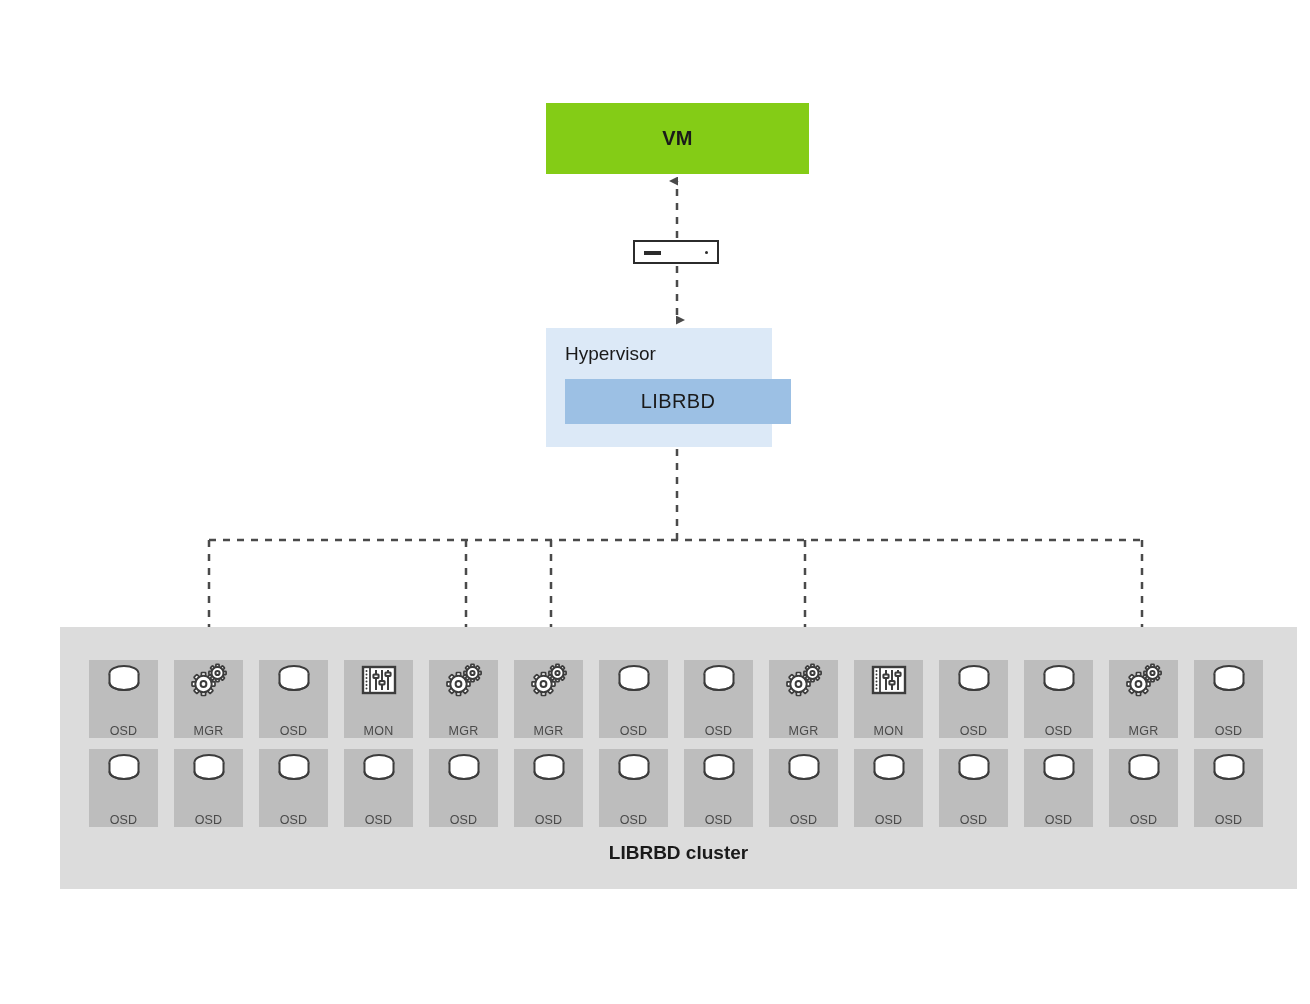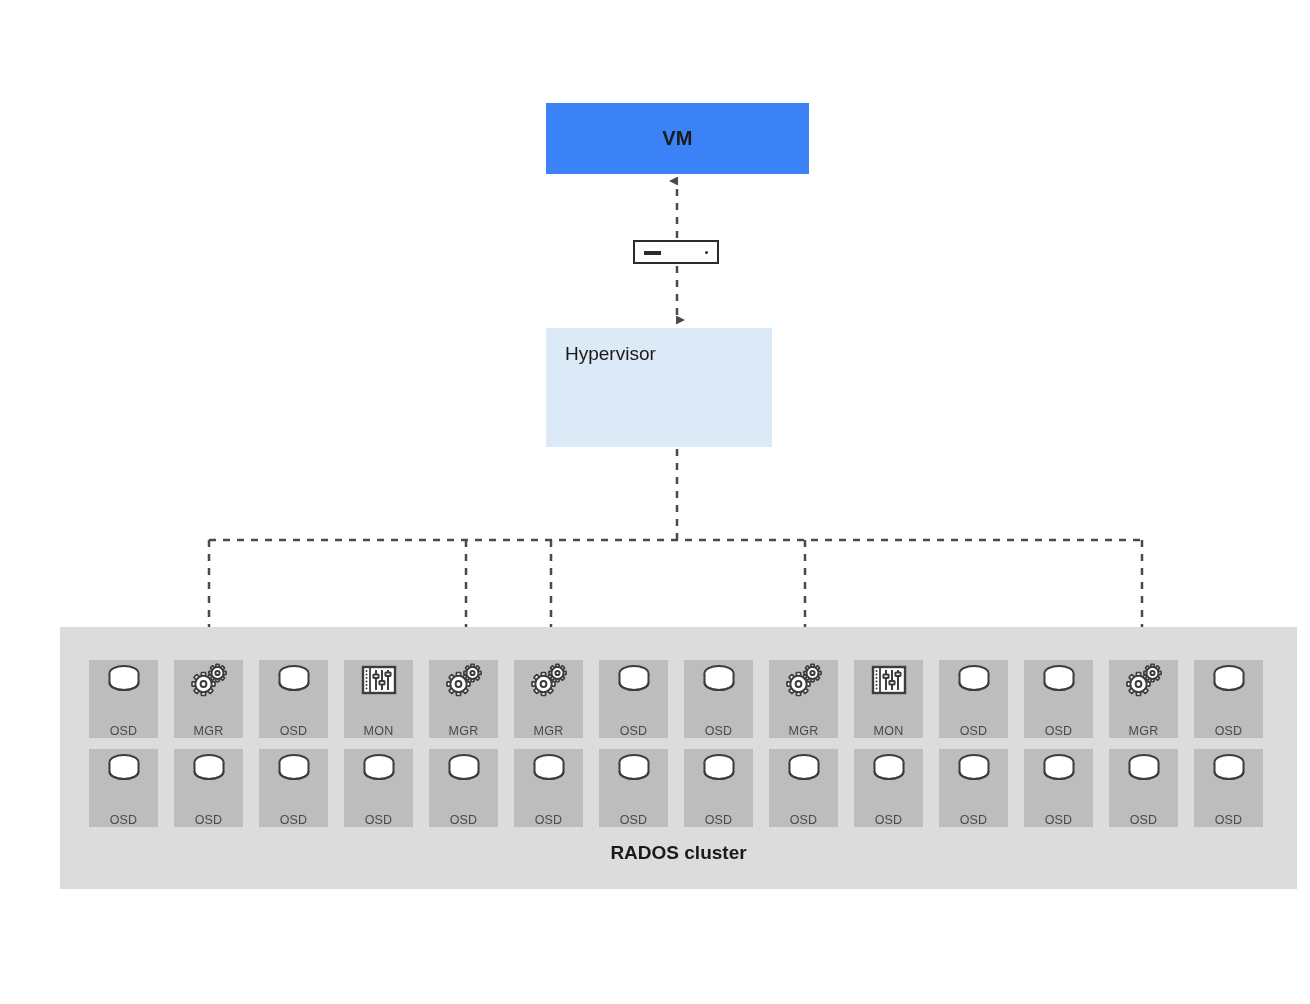--- a/index.html
+++ b/index.html
@@ -30,21 +30,21 @@
     pointer-events: none;
   }
 
   
   .vm-box {
     position: absolute;
     left: 546px;
     top: 103px;
     width: 263px;
     height: 71px;
-    background: #3b82f6;
+    background: #84cc16;
     display: flex;
     align-items: center;
     justify-content: center;
   }
   .vm-label {
     font-size: 20px;
     font-weight: bold;
     color: #1A1A1A;
     letter-spacing: 0.3px;
   }
@@ -193,20 +193,23 @@
     <span class="vm-label">VM</span>
   </div>
 
   <div class="device-icon">
     <span class="dash"></span>
     <span class="dot"></span>
   </div>
 
   <div class="hypervisor-box">
     <span class="hypervisor-title">Hypervisor</span>
+    <div class="librbd-box">
+      <span class="librbd-label">LIBRBD</span>
+    </div>
   </div>
 
   <div class="rados-panel">
     <div class="node-grid" id="node-grid">
         <div class="node-tile">
           <svg class="node-icon" viewBox="0 0 44 40">
     <ellipse cx="22" cy="13.5" rx="14.5" ry="7.5" fill="#ffffff" stroke="#3C3C3C" stroke-width="2"></ellipse>
     <path d="M7.5 13.5 v9 a14.5 7.5 0 0 0 29 0 v-9" fill="#ffffff" stroke="#3C3C3C" stroke-width="2" stroke-linejoin="round"></path>
     <path d="M7.5 22.5 a14.5 7.5 0 0 0 29 0" fill="none" stroke="#3C3C3C" stroke-width="2"></path>
   </svg>
@@ -541,16 +544,16 @@
         </div>
         <div class="node-tile">
           <svg class="node-icon" viewBox="0 0 44 40">
     <ellipse cx="22" cy="13.5" rx="14.5" ry="7.5" fill="#ffffff" stroke="#3C3C3C" stroke-width="2"></ellipse>
     <path d="M7.5 13.5 v9 a14.5 7.5 0 0 0 29 0 v-9" fill="#ffffff" stroke="#3C3C3C" stroke-width="2" stroke-linejoin="round"></path>
     <path d="M7.5 22.5 a14.5 7.5 0 0 0 29 0" fill="none" stroke="#3C3C3C" stroke-width="2"></path>
   </svg>
           <span class="node-label">OSD</span>
         </div>
       </div>
-    <div class="rados-caption">RADOS cluster</div>
+    <div class="rados-caption">LIBRBD cluster</div>
   </div>
 
 </div>
 
 </body></html>

